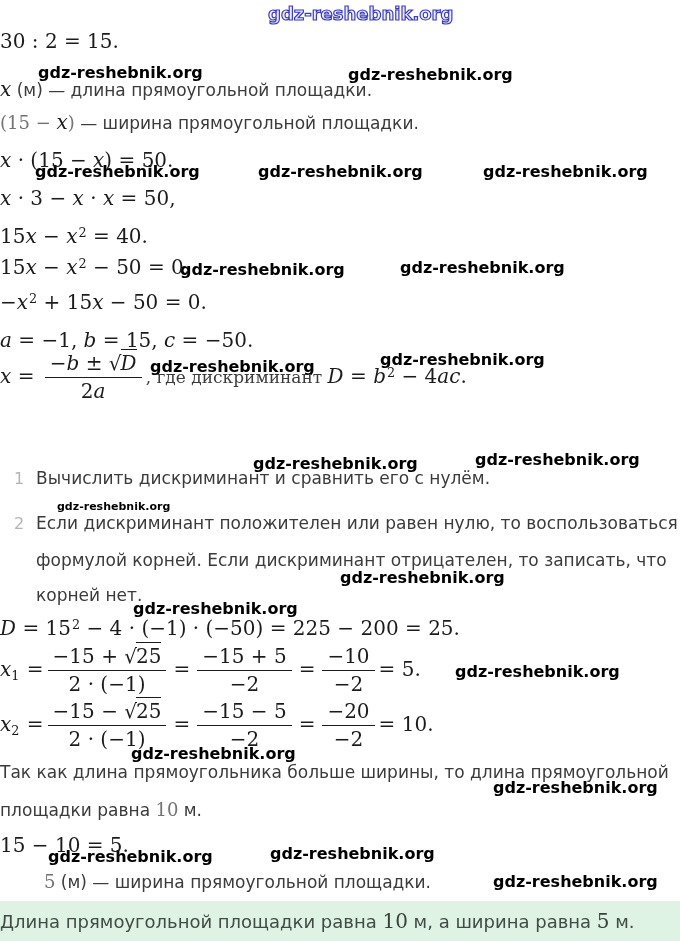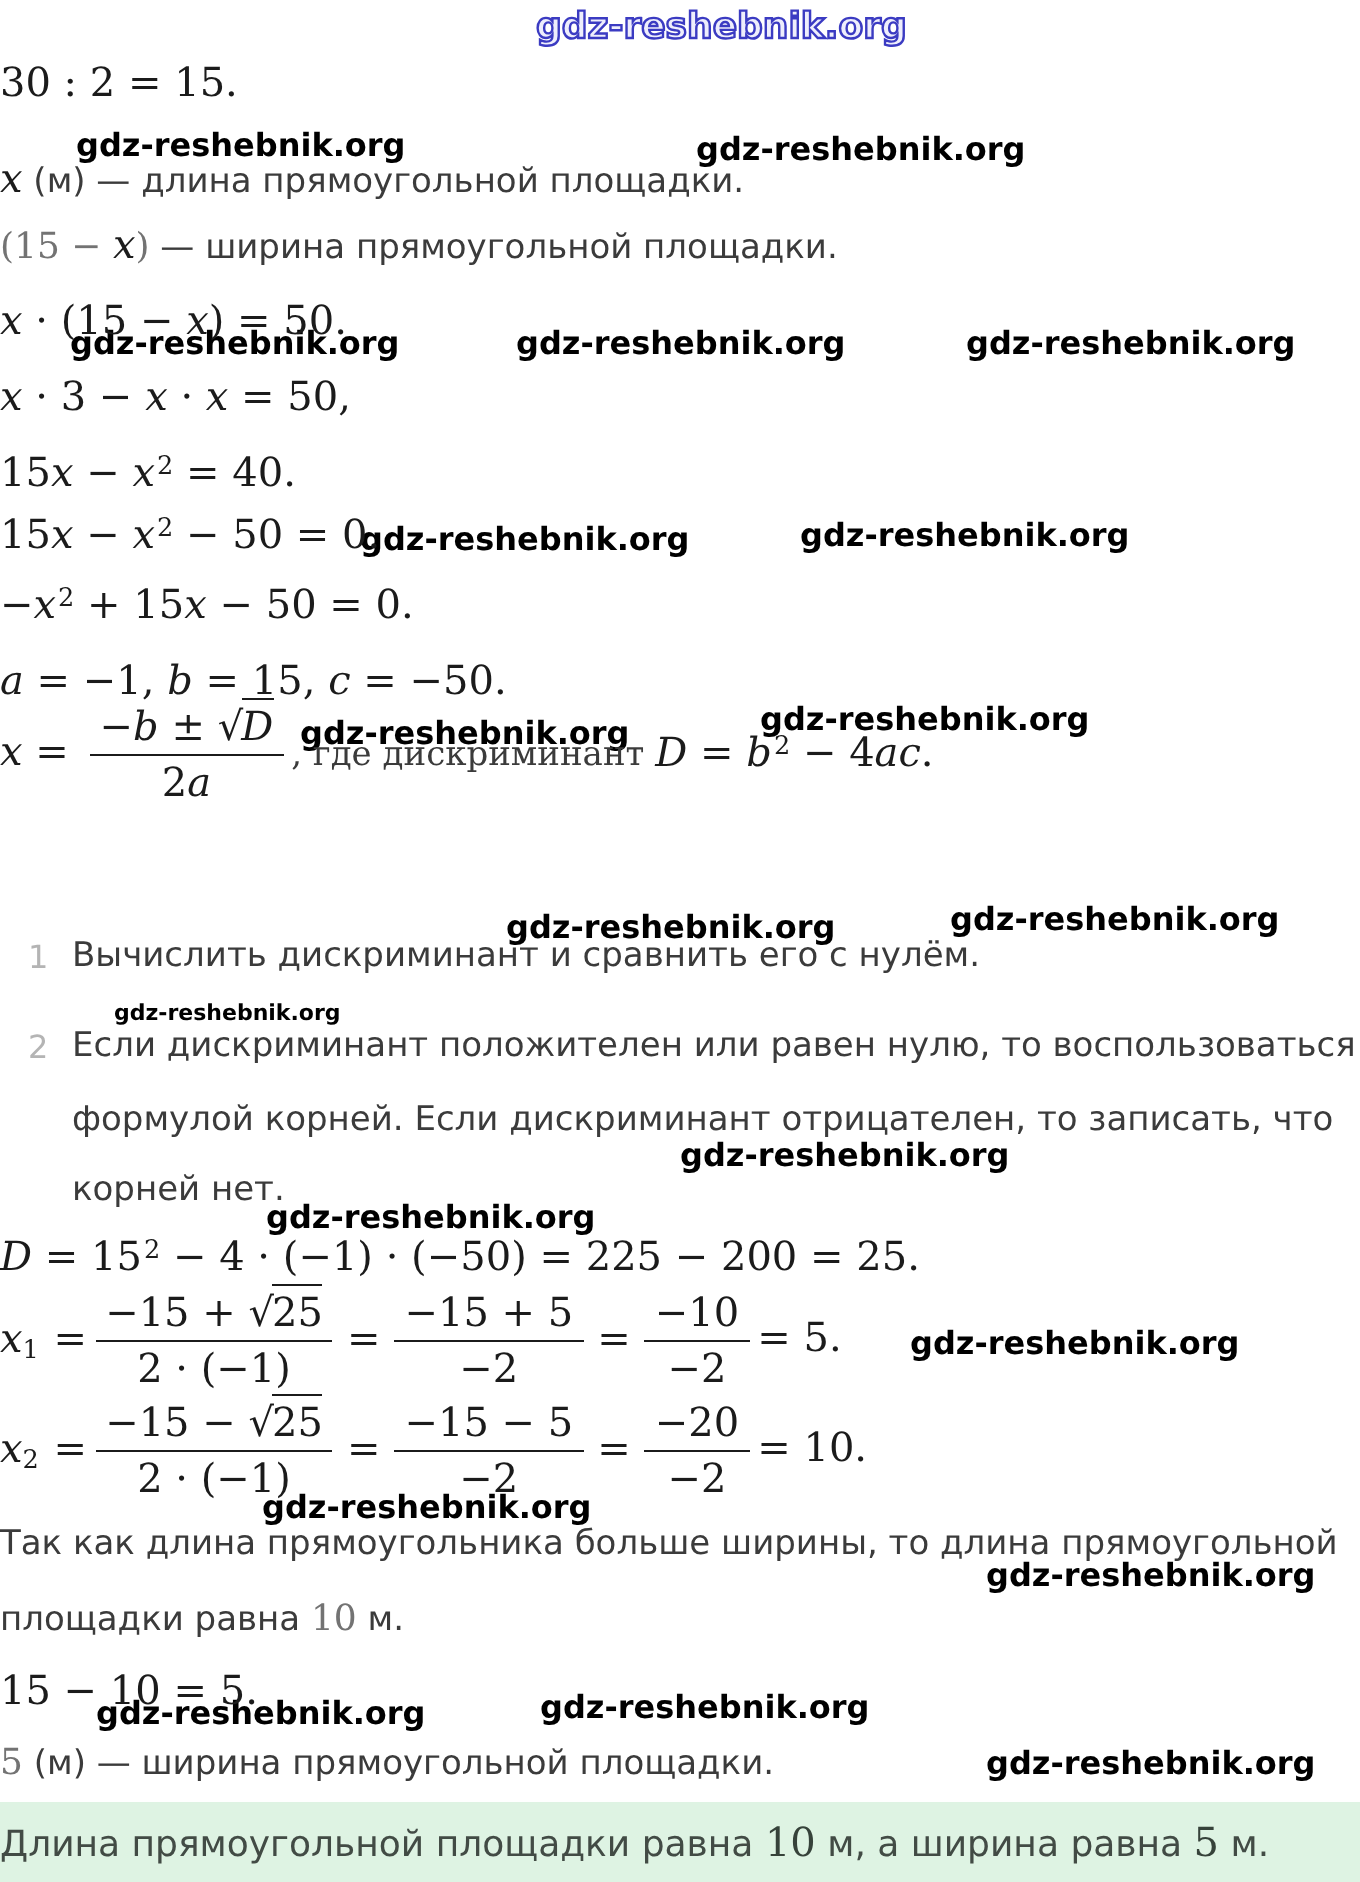--- a/index.html
+++ b/index.html
@@ -106,19 +106,19 @@
 
   <div class="line math" style="top:700px; left:0;">
     <span><span class="s-i">x</span><span class="s-sub">2</span><span> =</span></span><span class="frac"><span class="num"><span><span>−15 − </span></span><span class="sqrt-rad">√</span><span class="sqrt-arg"><span>25</span></span></span><span class="den"><span>2 · (−1)</span></span></span><span class="sep">=</span><span class="frac"><span class="num"><span>−15 − 5</span></span><span class="den"><span>−2</span></span></span><span class="sep">=</span><span class="frac"><span class="num"><span>−20</span></span><span class="den"><span>−2</span></span></span><span><span>= 10.</span></span>
   </div>
 
   <div class="line txt" style="top:762px; left:0;">Так как длина прямоугольника больше ширины, то длина прямоугольной</div>
   <div class="line txt" style="top:799px; left:0;"><span>площадки равна </span><span class="s-sf">10</span><span> м.</span></div>
 
   <div class="line math" style="top:834px; left:0;"><span>15 − 10 = 5.</span></div>
 
-  <div class="line txt" style="top:871px; left:0;"><span class="s-sf">5</span><span> (м) — ширина прямоугольной площадки.</span></div>
+  <div class="line txt" style="top:871px; left:0;padding-left:44px;"><span class="s-sf">5</span><span> (м) — ширина прямоугольной площадки.</span></div>
 
   <div class="answer">
     <div class="answer-text"><span>Длина прямоугольной площадки равна </span><span class="s-sf">10</span><span> м, а ширина равна </span><span class="s-sf">5</span><span> м.</span></div>
   </div>
 
 </div>
 
 </body></html>

